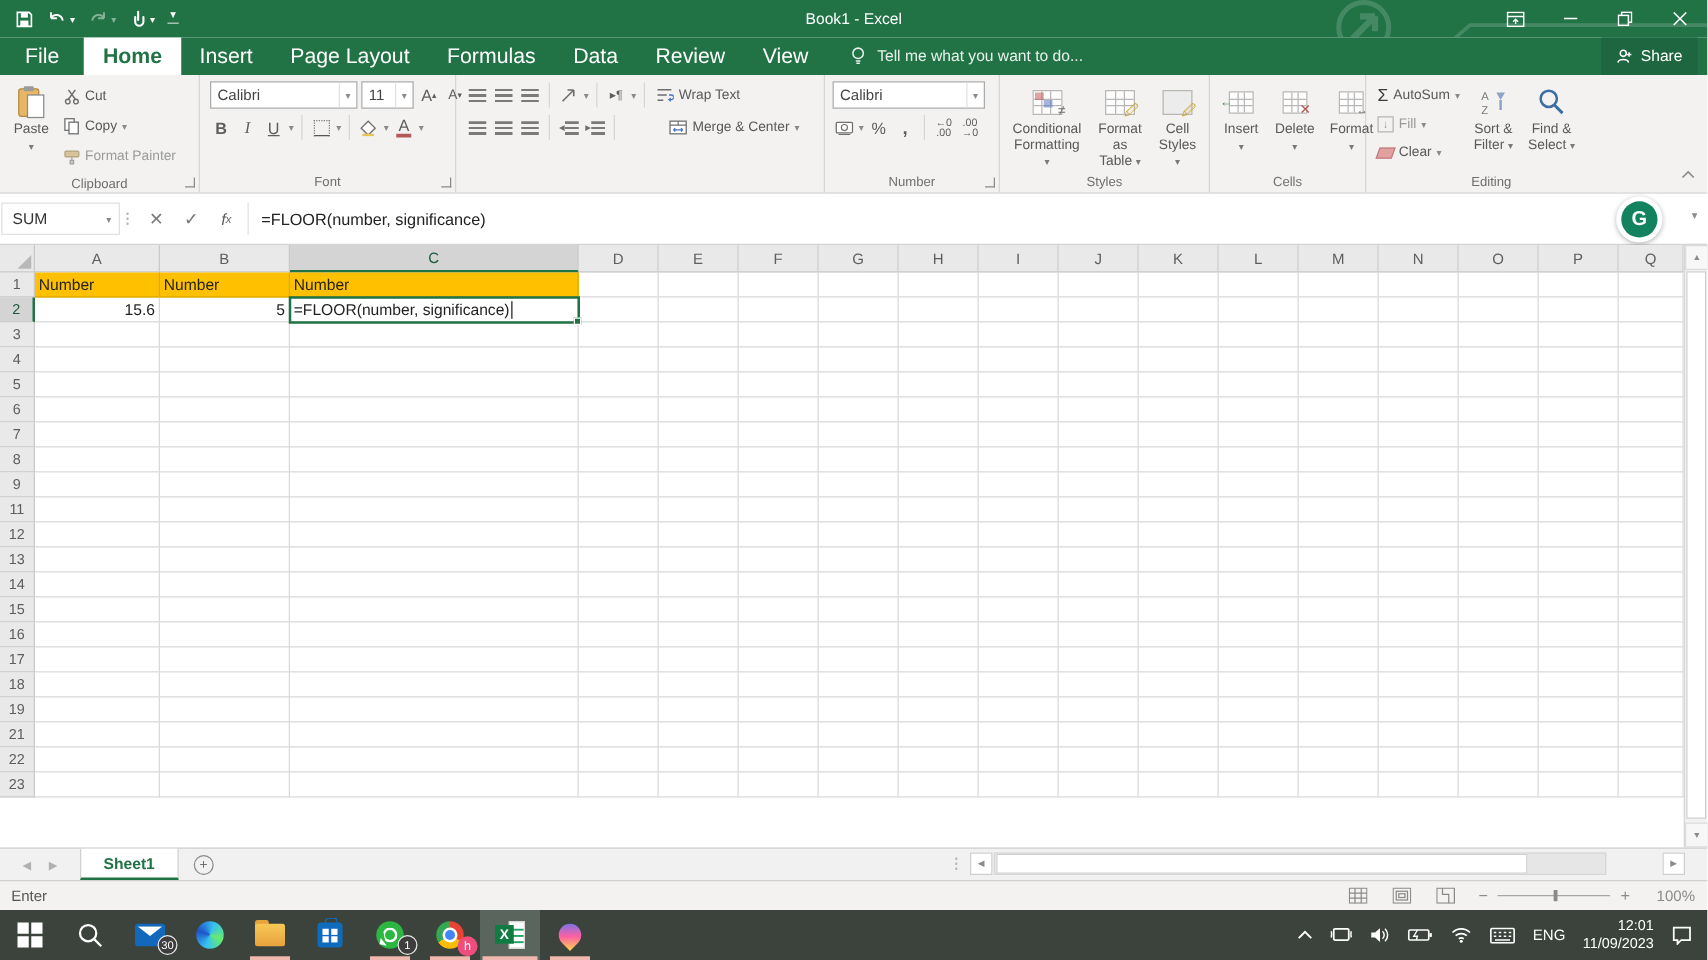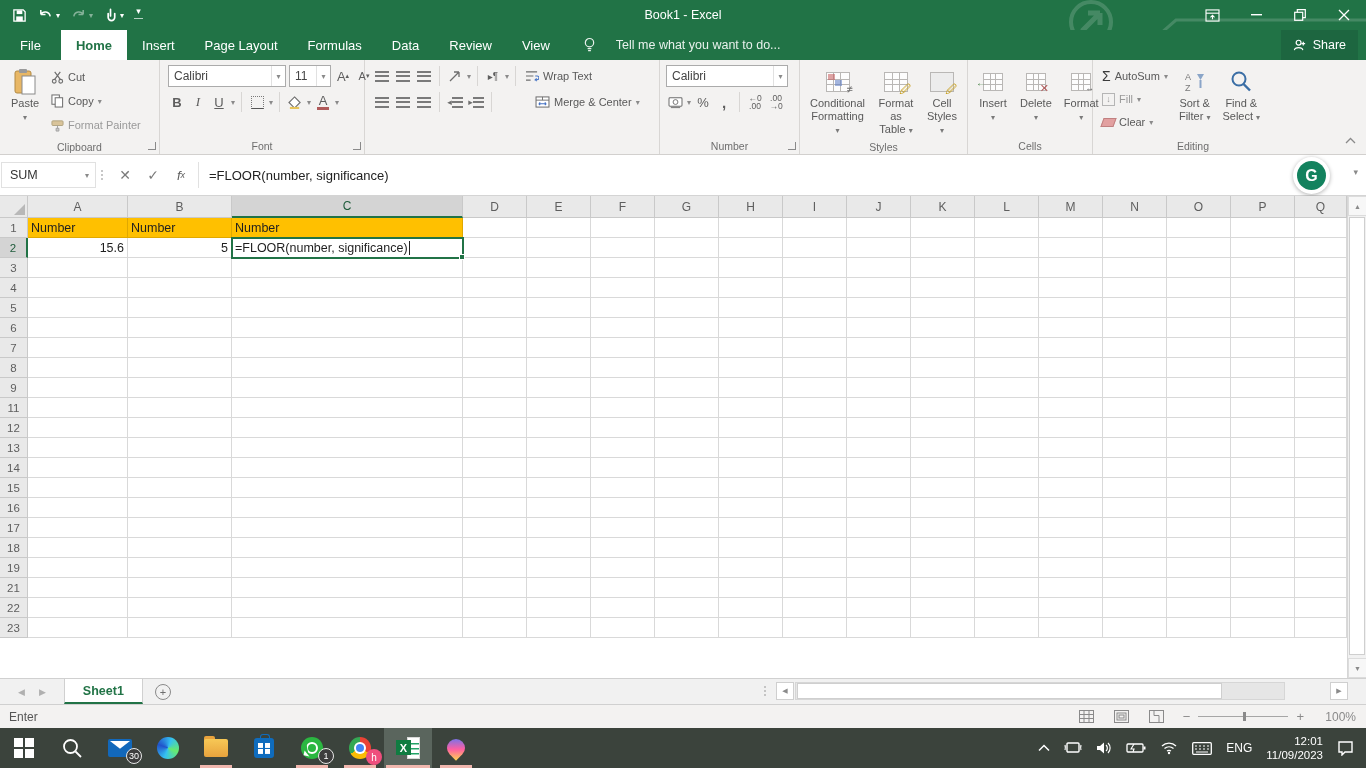--- a/index.html
+++ b/index.html
@@ -20,24 +20,24 @@
 .qat-btn svg{display:block;}
 .qat .mini-chev{font-size:8px;margin-left:2px;color:#fff;}
 .qat-btn.disabled{opacity:.45;}
 .win-title{position:absolute;left:0;right:0;text-align:center;font-size:12.5px;color:#fff;}
 .win-controls{position:absolute;right:0;top:0;height:30px;display:flex;z-index:3;}
 .win-btn{width:44px;height:30px;display:flex;align-items:center;justify-content:center;color:#fff;font-size:14px;}
 .win-btn svg{display:block;}
 
 
 .tabrow{position:absolute;top:30px;left:0;width:1366px;height:30px;background:var(--green);display:flex;align-items:stretch;color:#fff;}
-.rtab{padding:0 15px;display:flex;align-items:center;font-size:13px;white-space:nowrap;}
+.rtab{padding:0 15px;display:flex;align-items:center;font-size:17px;white-space:nowrap;}
 .rtab.file{padding:0 20px;}
 .rtab.active{background:#fff;color:var(--green);font-weight:bold;}
-.tellme{display:flex;align-items:center;gap:20px;margin-left:18px;font-size:12.5px;color:#e8f1ec;}
+.tellme{display:flex;align-items:center;gap:9px;margin-left:18px;font-size:12.5px;color:#e8f1ec;}
 .share-btn{position:absolute;right:8px;top:0;height:30px;display:flex;align-items:center;gap:6px;padding:0 12px;font-size:12.5px;color:#fff;background:var(--green-dk);}
 
 
 .ribbon{position:absolute;top:60px;left:0;width:1366px;height:95px;background:var(--ribbon-bg);border-bottom:1px solid #d2d0ce;display:flex;}
 .group{position:relative;height:94px;border-right:1px solid var(--ribbon-border);display:flex;flex-direction:column;}
 .gbody{flex:1;display:flex;padding:3px 4px 0 4px;}
 .glabel{height:17px;display:flex;align-items:center;justify-content:center;font-size:10.5px;color:#6e6e6e;position:relative;}
 .launcher{position:absolute;right:3px;bottom:4px;width:8px;height:8px;border-right:1px solid #8a8a8a;border-bottom:1px solid #8a8a8a;}
 .bigbtn{display:flex;flex-direction:column;align-items:center;justify-content:flex-start;padding:4px 6px 2px;font-size:11px;color:var(--gray-txt);text-align:center;line-height:13px;}
 .bigbtn .chev{font-size:8px;color:#7a7a7a;margin-top:1px;}

